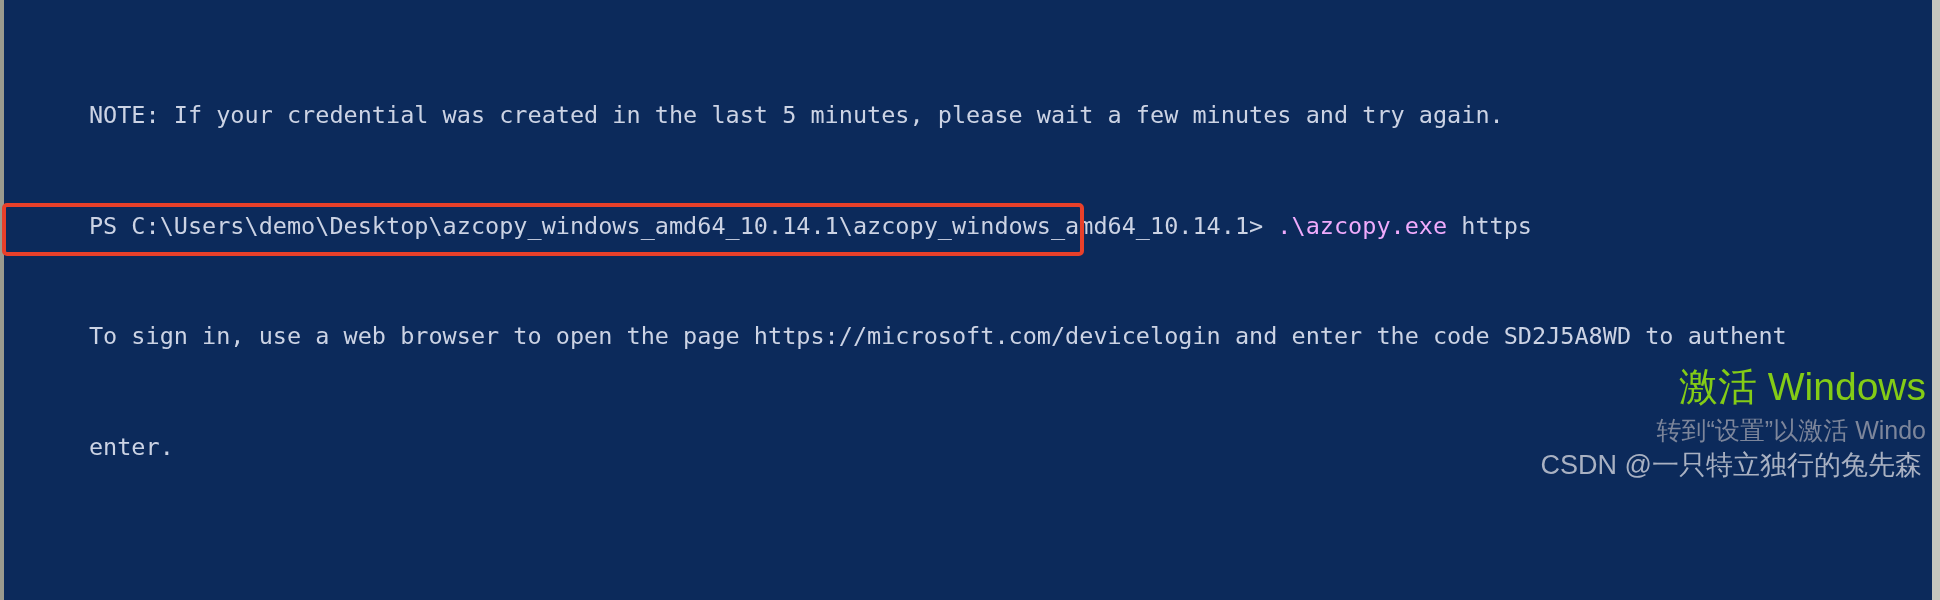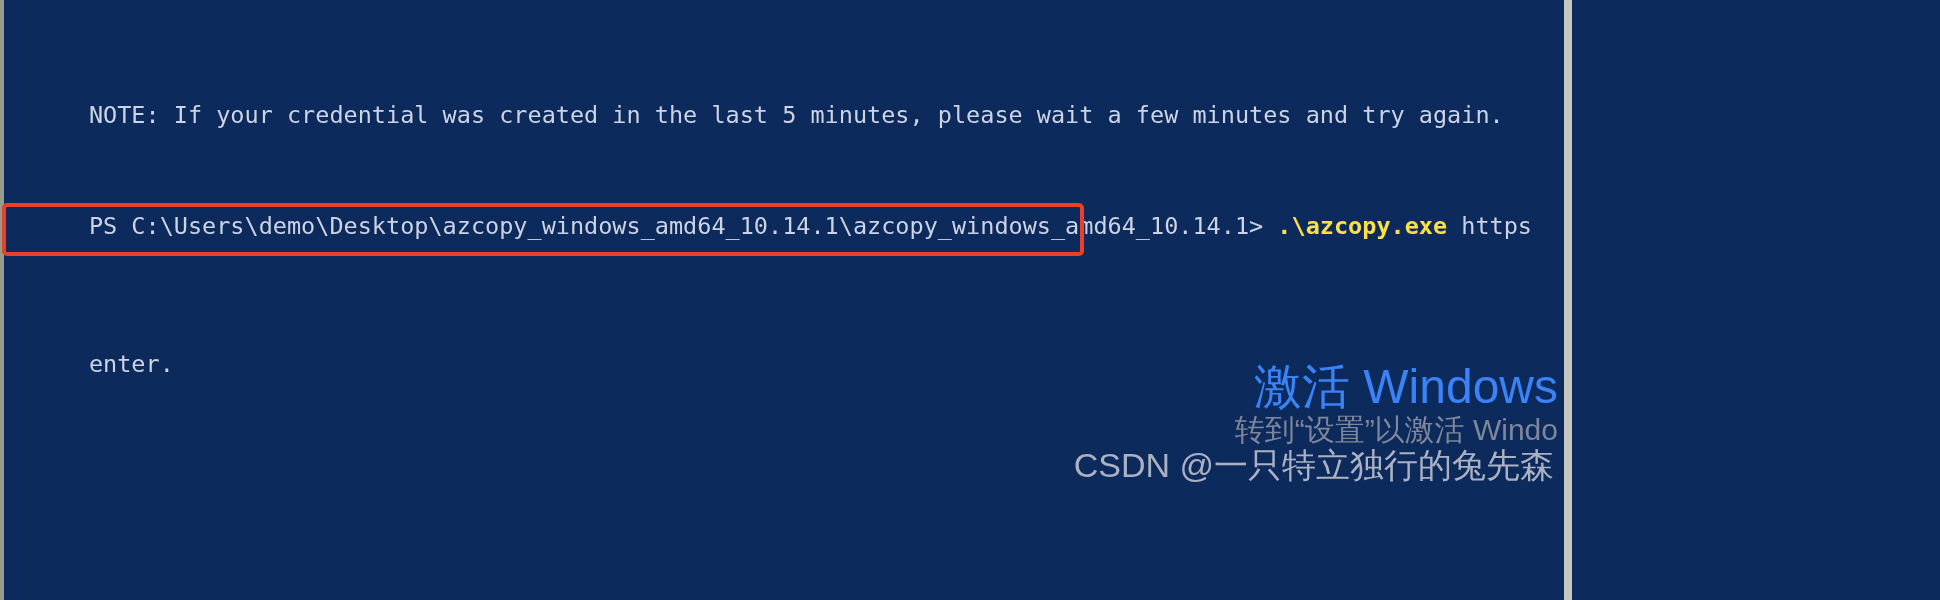--- a/index.html
+++ b/index.html
@@ -2,21 +2,21 @@
 <html><head>
 <meta charset="utf-8">
 <style>
   html, body {
     margin: 0;
     padding: 0;
     background: #0c2a5b;
   }
   #screen {
     position: relative;
-    width: 1572px;
+    width: 1940px;
     height: 600px;
     background: #0c2a5b;
     overflow: hidden;
     font-family: "DejaVu Sans Mono", "Liberation Mono", monospace;
   }
 
   
   #left-edge {
     position: absolute;
     left: 0; top: 0;
@@ -41,21 +41,21 @@
     letter-spacing: 0px;
     color: #ccd3e4;
     white-space: pre;
     font-family: "DejaVu Sans Mono", "Liberation Mono", monospace;
   }
   .line {
     white-space: pre;
     height: 27.6px;
   }
   .blank { height: 27.6px; }
-  .cmd { color: #fde047; font-weight: bold; }
+  .cmd { color: #f0abfc; }
   .plain { color: #ccd3e4; }
 
   
   #red-box {
     position: absolute;
     left: 2px;
     top: 203px;
     width: 1082px;
     height: 53px;
     border: 4px solid #e8402a;
@@ -67,42 +67,42 @@
   
   #activation-watermark {
     position: absolute;
     right: 14px;
     top: 362px;
     text-align: right;
     font-family: "Liberation Sans", sans-serif;
     color: #8e98ad;
   }
   #activation-title {
-    font-size: 48px;
+    font-size: 39px;
     line-height: 50px;
-    color: #3b82f6;
+    color: #84cc16;
     font-weight: 400;
     white-space: nowrap;
   }
   #activation-subtitle {
-    font-size: 30px;
+    font-size: 25px;
     line-height: 32px;
     color: #7d869b;
     font-weight: 400;
     white-space: nowrap;
     margin-top: 2px;
   }
 
   
   #csdn-watermark {
     position: absolute;
     right: 18px;
     top: 448px;
     font-family: "Liberation Sans", sans-serif;
-    font-size: 34px;
+    font-size: 27px;
     line-height: 34px;
     color: #a9b1c2;
     white-space: nowrap;
     text-align: right;
   }
 </style>
 </head>
 <body>
 
 <div id="screen">
@@ -112,20 +112,23 @@
   <div id="console">
 
     <div class="line">
       <span class="plain">NOTE: If your credential was created in the last 5 minutes, please wait a few minutes and try again.</span>
     </div>
 
     <div class="line">
       <span class="plain">PS C:\Users\demo\Desktop\azcopy_windows_amd64_10.14.1\azcopy_windows_amd64_10.14.1&gt; </span><span class="cmd">.\azcopy.exe</span><span class="plain"> https</span>
     </div>
 
+    <div class="line">
+      <span class="plain">To sign in, use a web browser to open the page https://microsoft.com/devicelogin and enter the code SD2J5A8WD to authent</span>
+    </div>
 
     <div class="line">
       <span class="plain">enter.</span>
     </div>
 
     <div class="line blank">
       <span class="plain"></span>
     </div>
 
     

